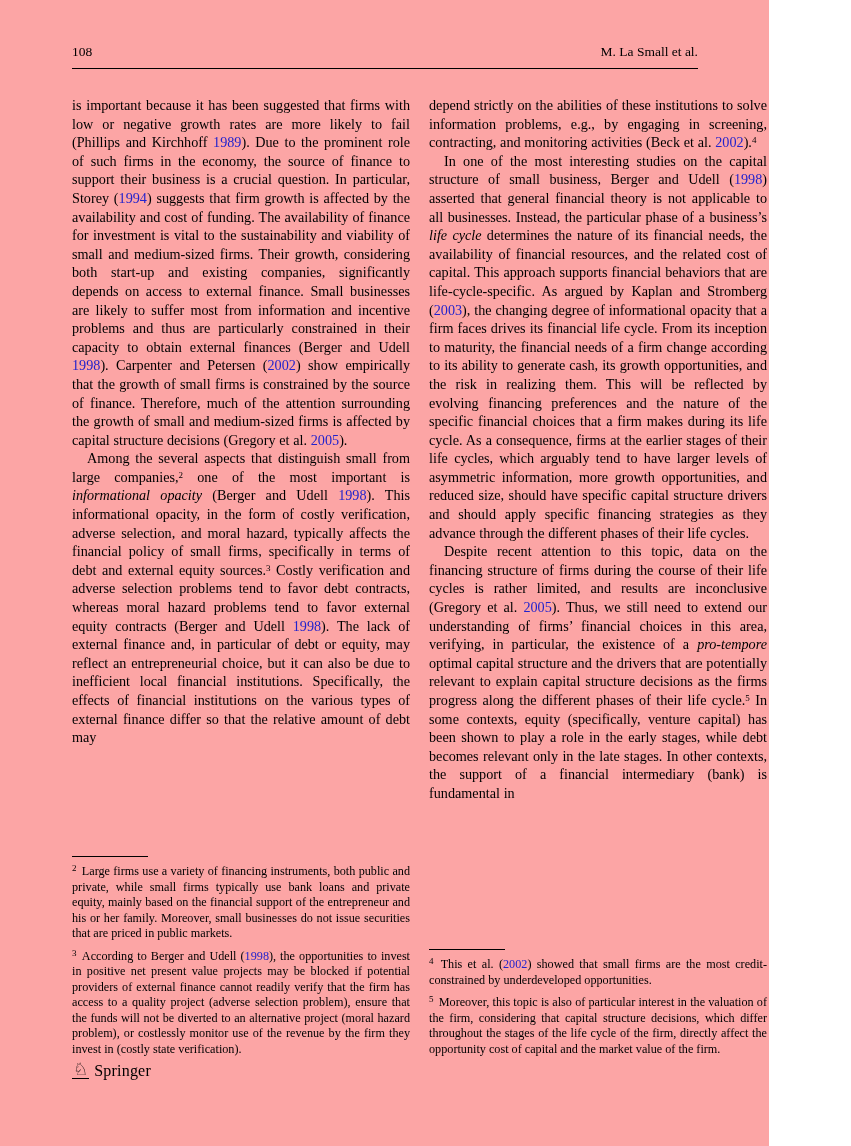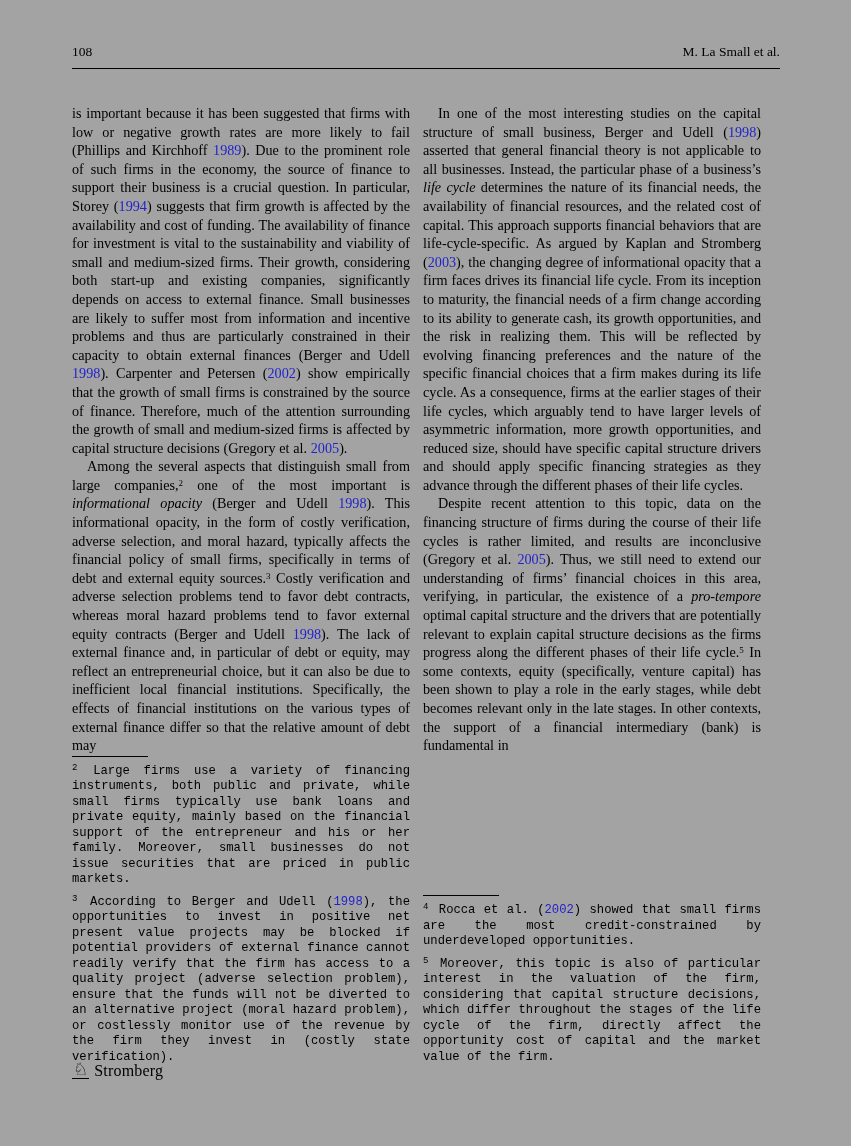--- a/index.html
+++ b/index.html
@@ -2,23 +2,23 @@
 <html style="--cite-color: #2222cd;"><head>
 <meta charset="utf-8">
 <style>
   html, body {
     margin: 0;
     padding: 0;
     background: #ffffff;
   }
   .page {
     position: relative;
-    width: 851px;
+    width: 769px;
     height: 1146px;
-    background: #a3a3a3;
+    background: #fca5a5;
     font-family: "Liberation Serif", serif;
     color: #000000;
     overflow: hidden;
   }
   .header {
     position: absolute;
     left: 72px;
     right: 71px;
     top: 44px;
     display: flex;
@@ -29,40 +29,40 @@
   .header-rule {
     position: absolute;
     left: 72px;
     right: 71px;
     top: 68px;
     border-top: 1.6px solid #000000;
   }
   .content {
     position: absolute;
     left: 72px;
-    top: 104px;
+    top: 96px;
     width: 708px;
     height: 968px;
     display: flex;
-    gap: 13px;
+    gap: 19px;
   }
   .column {
     width: 338px;
     display: flex;
     flex-direction: column;
   }
   .col-main p.para {
     margin: 0;
     text-align: justify;
     font-size: 14.2px;
     line-height: 18.6px;
     word-spacing: 0.2px;
   }
   .col-main p.para.indent { text-indent: 15px; }
-  .fn-block { margin-top: auto; font-family: Liberation Mono, monospace; }
+  .fn-block { margin-top: auto; }
   .fn-rule {
     width: 76px;
     border-top: 1.1px solid #000000;
     margin-bottom: 7px;
   }
   .footnote {
     font-size: 12.2px;
     line-height: 15.5px;
     text-align: justify;
     margin: 0 0 7px 0;
@@ -122,32 +122,33 @@
         <div class="fn-rule"></div>
         <div class="fn-items">
             <div class="footnote"><sup class="fn-marker">2</sup> <span>Large firms use a variety of financing instruments, both public and private, while small firms typically use bank loans and private equity, mainly based on the financial support of the entrepreneur and his or her family. Moreover, small businesses do not issue securities that are priced in public markets.</span></div>
             <div class="footnote"><sup class="fn-marker">3</sup> <span>According to Berger and Udell (</span><a class="cite">1998</a><span>), the opportunities to invest in positive net present value projects may be blocked if potential providers of external finance cannot readily verify that the firm has access to a quality project (adverse selection problem), ensure that the funds will not be diverted to an alternative project (moral hazard problem), or costlessly monitor use of the revenue by the firm they invest in (costly state verification).</span></div>
           </div>
       </div>
     </section>
 
     <section class="column">
       <div class="col-main">
+          <p class="para"><span>depend strictly on the abilities of these institutions to solve information problems, e.g., by engaging in screening, contracting, and monitoring activities (Beck et al. </span><a class="cite">2002</a><span>).</span><sup class="body-sup">4</sup></p>
           <p class="para indent"><span>In one of the most interesting studies on the capital structure of small business, Berger and Udell (</span><a class="cite">1998</a><span>) asserted that general financial theory is not applicable to all businesses. Instead, the particular phase of a business’s </span><em class="term">life cycle</em><span> determines the nature of its financial needs, the availability of financial resources, and the related cost of capital. This approach supports financial behaviors that are life-cycle-specific. As argued by Kaplan and Stromberg (</span><a class="cite">2003</a><span>), the changing degree of informational opacity that a firm faces drives its financial life cycle. From its inception to maturity, the financial needs of a firm change according to its ability to generate cash, its growth opportunities, and the risk in realizing them. This will be reflected by evolving financing preferences and the nature of the specific financial choices that a firm makes during its life cycle. As a consequence, firms at the earlier stages of their life cycles, which arguably tend to have larger levels of asymmetric information, more growth opportunities, and reduced size, should have specific capital structure drivers and should apply specific financing strategies as they advance through the different phases of their life cycles.</span></p>
           <p class="para indent"><span>Despite recent attention to this topic, data on the financing structure of firms during the course of their life cycles is rather limited, and results are inconclusive (Gregory et al. </span><a class="cite">2005</a><span>). Thus, we still need to extend our understanding of firms’ financial choices in this area, verifying, in particular, the existence of a </span><em class="term">pro-tempore</em><span> optimal capital structure and the drivers that are potentially relevant to explain capital structure decisions as the firms progress along the different phases of their life cycle.</span><sup class="body-sup">5</sup><span> In some contexts, equity (specifically, venture capital) has been shown to play a role in the early stages, while debt becomes relevant only in the late stages. In other contexts, the support of a financial intermediary (bank) is fundamental in</span></p>
         </div>
       <div class="fn-block">
         <div class="fn-rule"></div>
         <div class="fn-items">
-            <div class="footnote"><sup class="fn-marker">4</sup> <span>Rocca et al. (</span><a class="cite">2002</a><span>) showed that small firms are the most credit-constrained by underdeveloped opportunities.</span></div>
+            <div class="footnote"><sup class="fn-marker">4</sup> <span>This et al. (</span><a class="cite">2002</a><span>) showed that small firms are the most credit-constrained by underdeveloped opportunities.</span></div>
             <div class="footnote"><sup class="fn-marker">5</sup> <span>Moreover, this topic is also of particular interest in the valuation of the firm, considering that capital structure decisions, which differ throughout the stages of the life cycle of the firm, directly affect the opportunity cost of capital and the market value of the firm.</span></div>
           </div>
       </div>
     </section>
 
   </div>
 
   <div class="footer">
     <span class="springer-mark">♘</span>
-    <span class="springer-label">Stromberg</span>
+    <span class="springer-label">Springer</span>
   </div>
 
 </div>
 
 </body></html>

